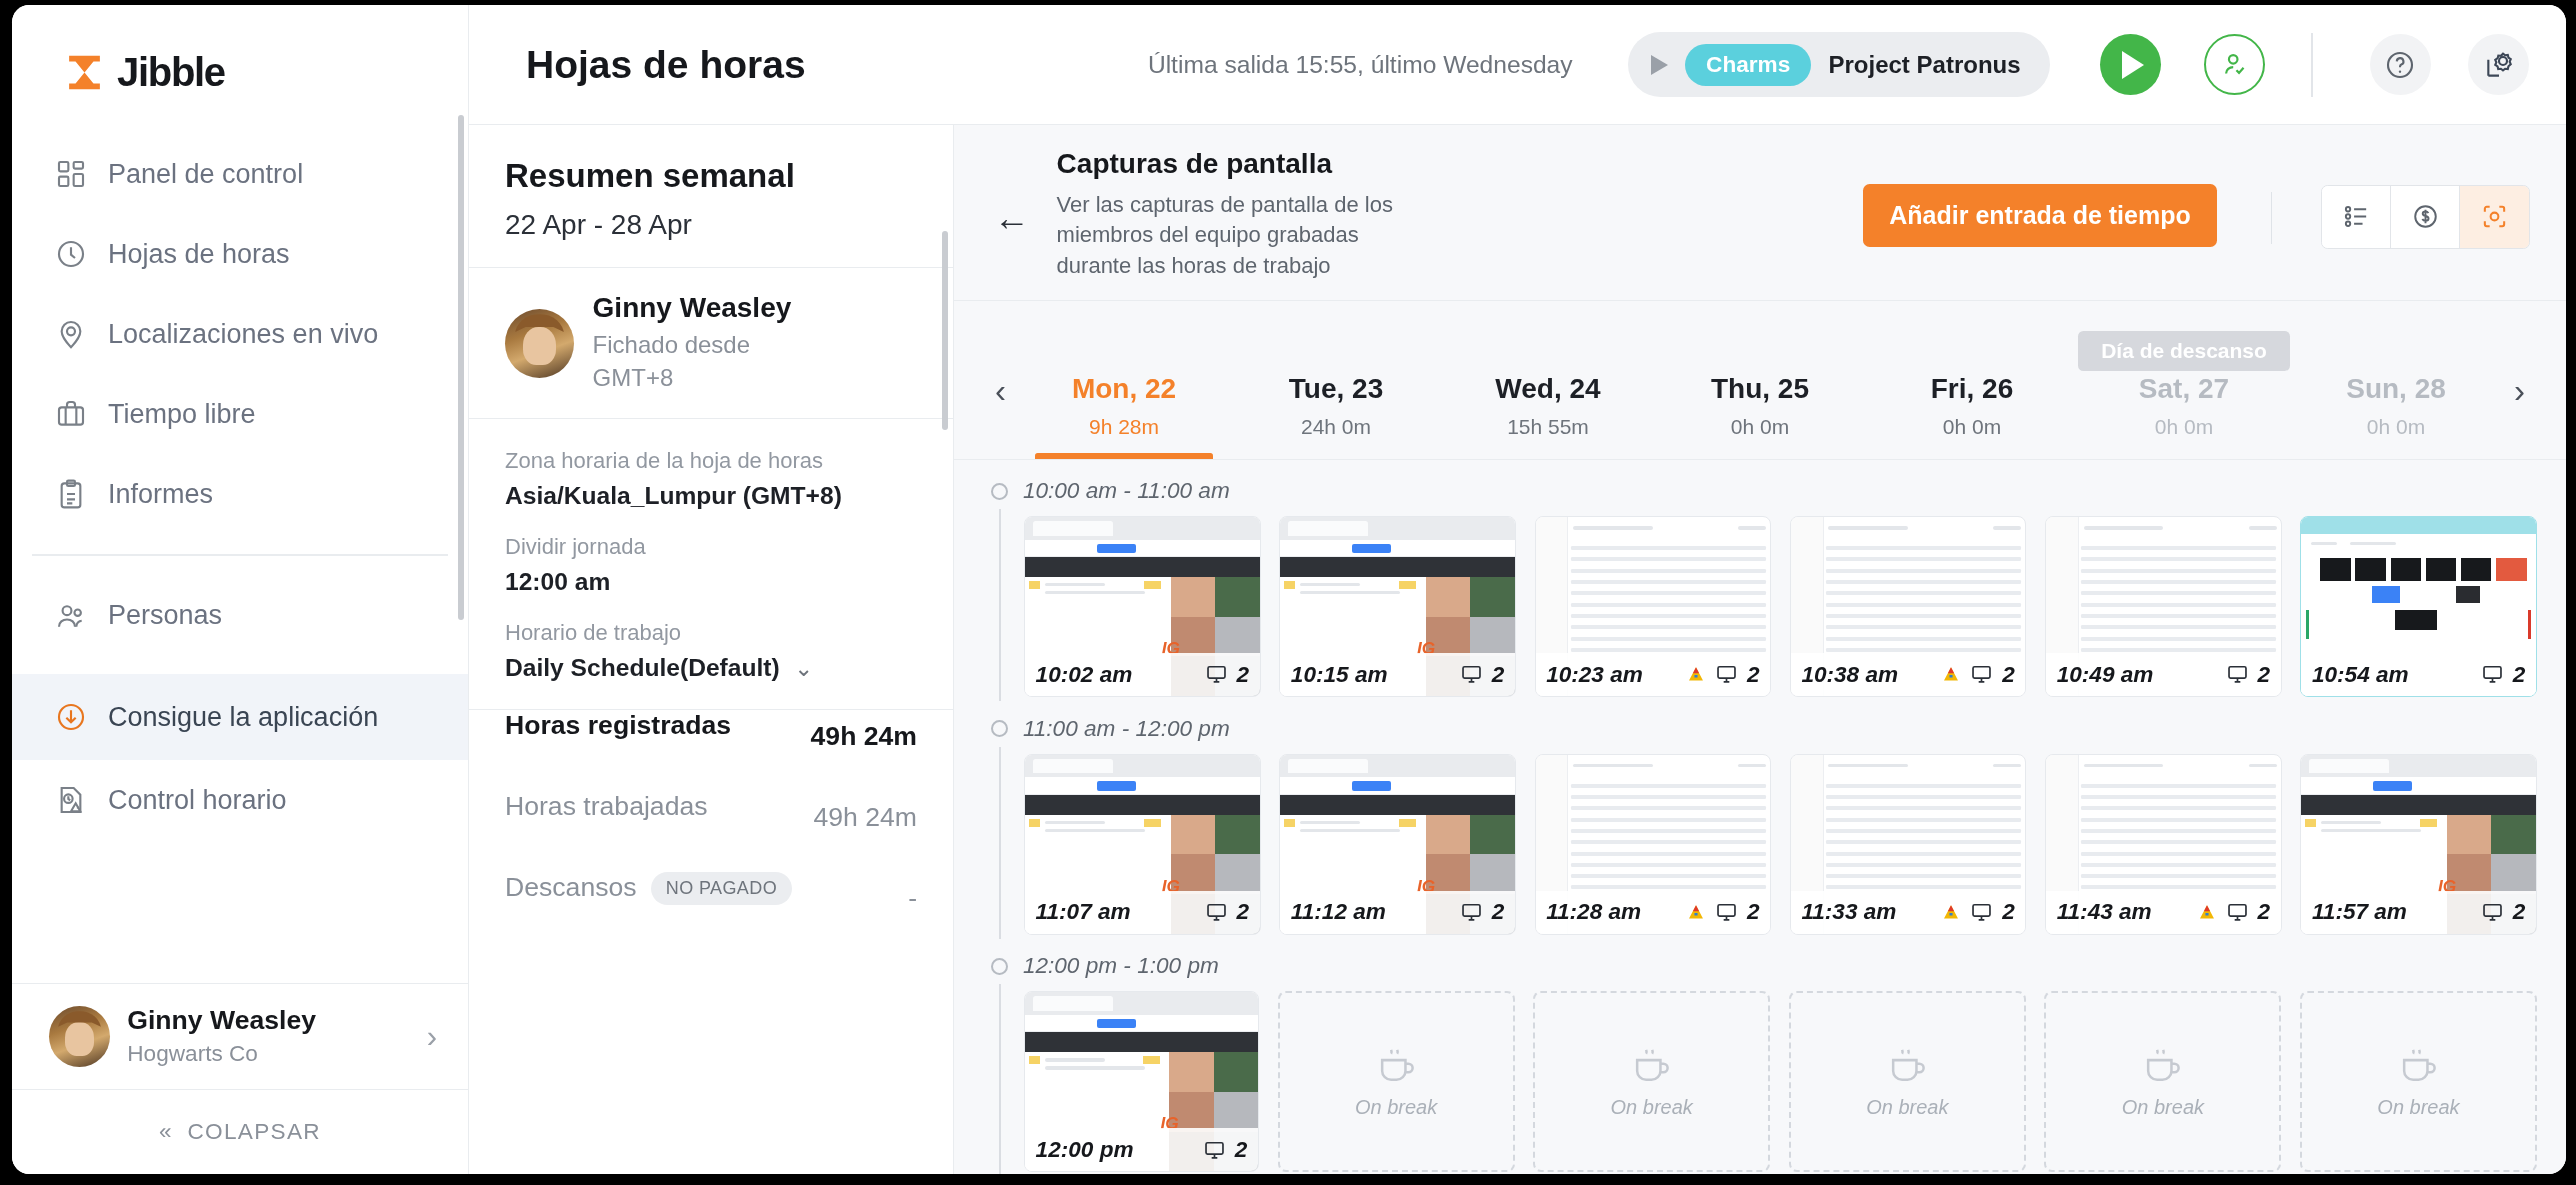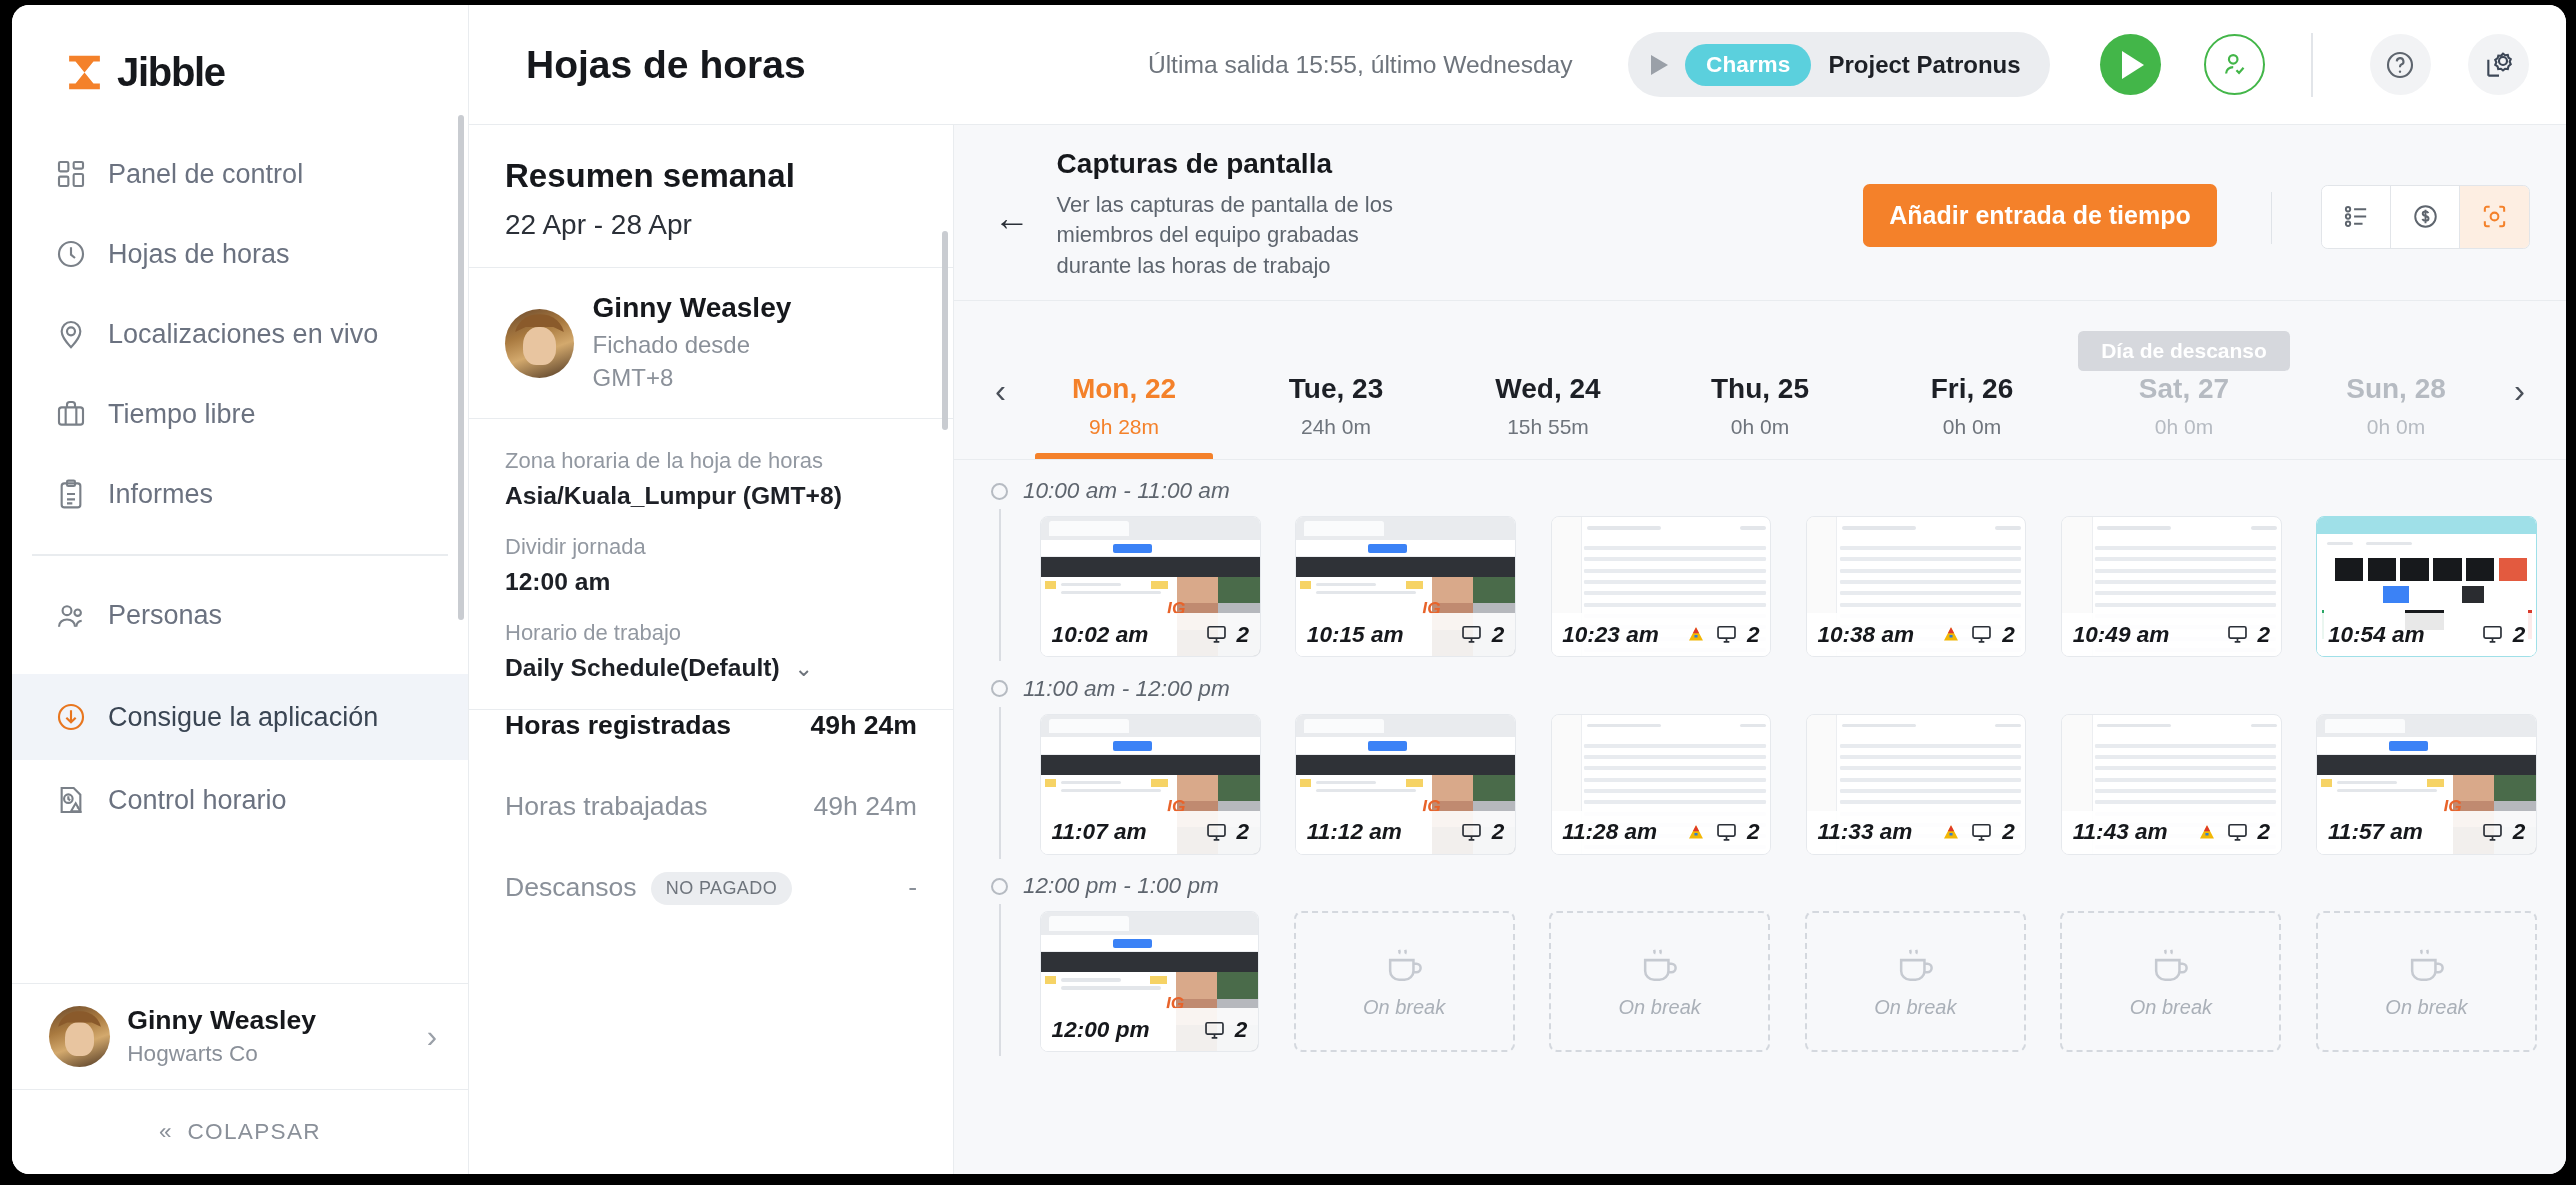--- a/index.html
+++ b/index.html
@@ -142,21 +142,21 @@
   .sp-sub { font-size: 24px; color: #8a9099; line-height: 1.35; margin-top: 5.3px; }
   .sum-fields { padding: 29px 0 26.6px 36px; border-bottom: 1.3px solid #e9ecef; }
   .field { margin-bottom: 24px; }
   .field:last-child { margin-bottom: 0; }
   .f-label { font-size: 22px; color: #9298a1; }
   .f-value { font-size: 24.6px; color: #1d2026; font-weight: bold; margin-top: 8px; display: flex; align-items: center; gap: 14.6px; }
   .caret-dn { font-size: 22.6px; color: #6e747c; font-weight: 300; }
   .sum-rows { padding: 0 36px 0 36px; }
   .srow { display: flex; align-items: flex-start; height: 81px; gap: 14.6px; }
   .srow .lbl { font-size: 26.6px; }
-  .srow .val { font-size: 26.6px; margin-left: auto; }
+  .srow .val { font-size: 26.6px; margin-left: auto; margin-top: 11px; }
   .srow.bold .lbl { color: #16181c; font-weight: bold; }
   .srow.bold .val { color: #16181c; font-weight: bold; }
   .srow.dim .lbl, .srow.dim .val { color: #8a9099; }
   .tag-unpaid {
     background: #ebedf0; color: #6e747c; font-size: 18px;
     border-radius: 20px; padding: 6px 14.6px; letter-spacing: 0.4px; white-space: nowrap;
   }
   .sum-scroll {
     position: absolute; right: 5.3px; top: 106px; width: 6px; height: 199px;
     background: #c9ccd1; border-radius: 4px;
@@ -223,23 +223,23 @@
   .group { position: relative; padding-left: 33px; }
   .grp-head { display: flex; align-items: center; gap: 14.6px; margin-bottom: 12px; margin-left: -33px; }
   .dot-ring { width: 17.3px; height: 17.3px; border-radius: 50%; border: 2px solid #b6bbc2; flex: 0 0 17.3px; }
   .grp-time { font-size: 22.6px; color: #5e656e; }
   .group::before {
     content: ""; position: absolute; left: 8px; top: 31px; bottom: -4px;
     width: 2px; background: #dadde2;
   }
   .row { display: flex; gap: 18.6px; }
   .card {
-    flex: 1 1 0; height: 141px; background: #fff; border-radius: 8px;
+    flex: 1 1 0; height: 181px; background: #fff; border-radius: 8px;
     border: 1.3px solid #e6e9ed; position: relative; overflow: hidden;
-    cursor: pointer; min-width: 0; margin-left: 16px;
+    cursor: pointer; min-width: 0;
   }
   .card.sel { border-color: #9fe0e8; }
   .thumb { position: absolute; inset: 0; }
   .tb-browser { position: absolute; left:0; right:0; top:0; height: 22.6px; background: #e9ebee; }
   .tb-tab { position:absolute; left: 8px; top: 4px; width: 80px; height: 14.6px; background:#fafbfc; border-radius:2.7px 2.7px 0 0; }
   .tb-url { position:absolute; left:0;right:0; top:22.6px; height: 17.3px; background:#fff; border-bottom:0.7px solid #eceef1; }
   .tb-urlbar { position:absolute; left: 72px; top: 26.6px; width: 39px; height:9.3px; background:#3b82f6; border-radius:2px; }
   .tb-dark { position:absolute; left:0;right:0; top:40px; height: 20px; background:#2f3237; }
   .tb-body { position:absolute; left:0;right:0; top:60px; bottom:0; background:#fff; }
   .tb-line { position:absolute; height: 3.3px; background:#e3e6ea; border-radius:2px; }

